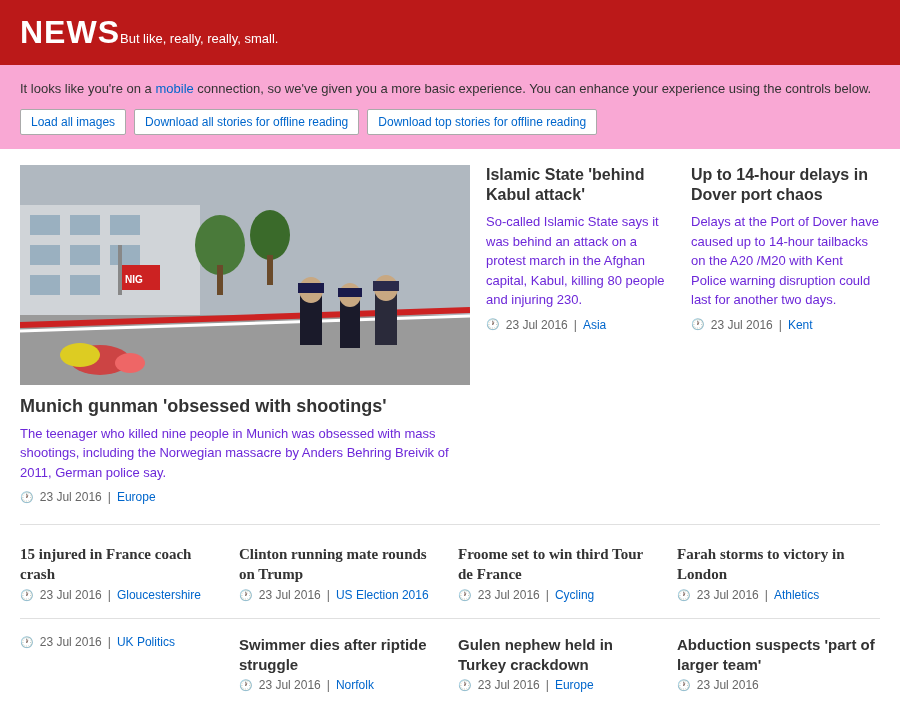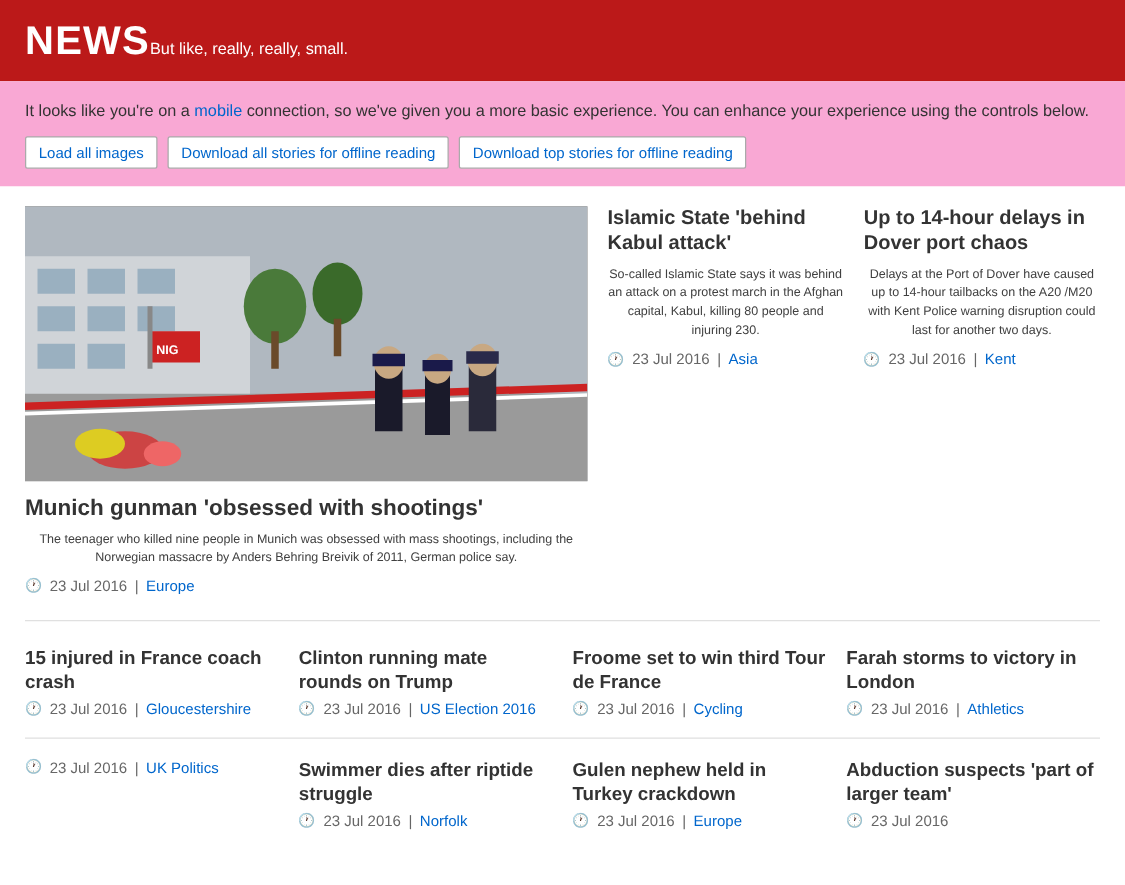--- a/index.html
+++ b/index.html
@@ -72,25 +72,24 @@
 
     .story-title {
       font-size: 18px;
       font-weight: bold;
       color: #333;
       margin-bottom: 6px;
       line-height: 1.3;
     }
     .story-title a { color: #333; text-decoration: none; }
     .story-body {
-      font-size: 10px;
-      color: #404040;
+      font-size: 13px;
+      color: #6d28d9;
       line-height: 1.5;
       margin-bottom: 8px;
-      text-align: center;
     }
     .story-meta {
       font-size: 12px;
       color: #666;
       display: flex;
       align-items: center;
       gap: 6px;
     }
     .story-meta .date { color: #666; }
     .story-meta .separator { color: #666; }
@@ -105,20 +104,21 @@
       grid-template-columns: 1fr 1fr 1fr 1fr;
       gap: 16px;
       margin-bottom: 16px;
       border-bottom: 1px solid #e0e0e0;
       padding-bottom: 16px;
     }
     .small-story .story-title {
       font-size: 15px;
       font-weight: bold;
       margin-bottom: 4px;
+      font-family: Liberation Serif, serif;
     }
     .small-story .story-meta { font-size: 12px; }
 
     
     .bottom-stories-grid {
       display: grid;
       grid-template-columns: 1fr 1fr 1fr 1fr;
       gap: 16px;
     }
     .bottom-story .story-title {

